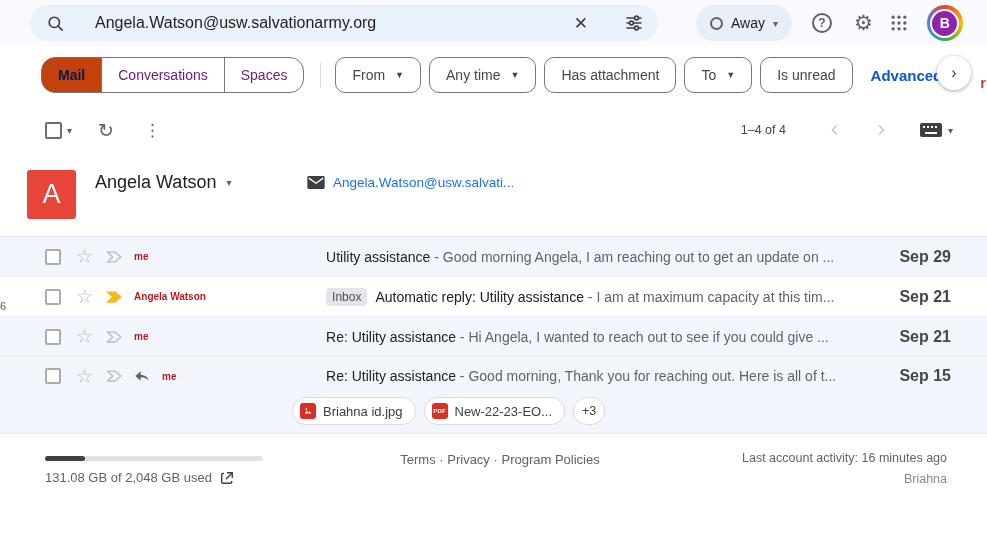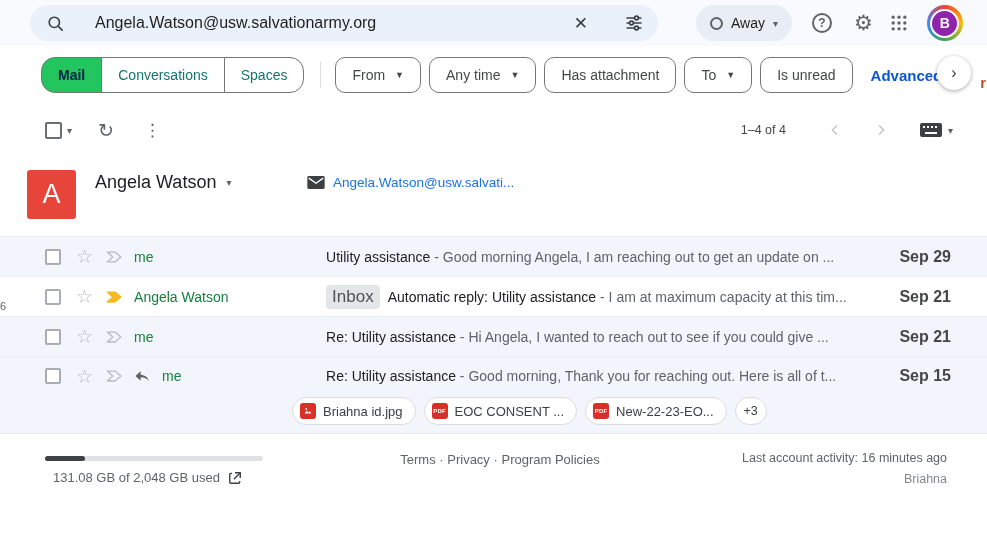--- a/index.html
+++ b/index.html
@@ -30,25 +30,25 @@
                  background:conic-gradient(#ea4335,#fbbc04,#34a853,#4285f4,#ea4335);
                  display:flex; align-items:center; justify-content:center; }
   .avatar-b { width:29px; height:29px; border-radius:50%; background:#8e24aa; color:#fff;
               font-size:14px; font-weight:bold; display:flex; align-items:center; justify-content:center;
               border:2px solid #f8fafd; }
 
   
   .chipsrow { position:absolute; top:46px; left:0; right:0; height:58px; background:#fff;
               display:flex; align-items:center; padding-left:41px; }
   .segmented { display:flex; }
-  .seg { height:36px; border:1px solid #747775; background:#fff; font-size:14px; color:#0f766e;
+  .seg { height:36px; border:1px solid #747775; background:#fff; font-size:14px; color:#701a75;
          display:flex; align-items:center; padding:0 16px; cursor:pointer; margin-left:-1px; }
   .seg.first { border-radius:14px 0 0 14px; margin-left:0; }
   .seg.last  { border-radius:0 14px 14px 0; }
-  .seg.selected { background:#22c55e; border-color:#747775; color:#041e49; font-weight:bold; }
+  .seg.selected { background:#c2410c; border-color:#747775; color:#041e49; font-weight:bold; }
   .vdivider { width:1px; height:26px; background:#dadce0; margin:0 14px 0 16px; }
   .chip { height:36px; border:1px solid #747775; border-radius:10px; background:#fff;
           display:flex; align-items:center; gap:10px; padding:0 16px; margin-right:8px;
           font-size:14px; color:#444746; cursor:pointer; }
   .chip .tri { font-size:9px; color:#444746; }
   .advanced { color:#0b57d0; font-size:15px; font-weight:bold; margin-left:10px; cursor:pointer; }
   .scroll-circle { position:absolute; right:16px; top:56px; width:34px; height:34px; border-radius:50%;
                    background:#fff; box-shadow:0 1px 4px rgba(0,0,0,.35); display:flex;
                    align-items:center; justify-content:center; font-size:16px; color:#3c4043; cursor:pointer; }
   .overflow-frag { position:absolute; right:1px; top:74px; font-size:15px; font-weight:bold; color:#b4532a; }
@@ -79,45 +79,45 @@
   
   .list { position:absolute; top:236px; left:0; right:0; border-top:1px solid #e8eaed; }
   .row { display:flex; align-items:center; height:40px; padding:0 36px 0 45px;
          border-bottom:1px solid #edf0f3; cursor:pointer; }
   .row.shaded { background:#f2f6fc; }
   .row4wrap { background:#f2f6fc; border-bottom:1px solid #e8eaed; cursor:pointer; }
   .row4wrap .row { border-bottom:none; background:transparent; height:38px; }
   .star { font-size:19px; color:#b7bbc0; margin-left:15px; line-height:1; }
   .marker { margin-left:13px; display:flex; }
   .senderzone { margin-left:10px; width:192px; display:flex; align-items:center; gap:12px; overflow:hidden; }
-  .sender { font-size:14px; color:#15803d; white-space:nowrap; }
+  .sender { font-size:10px; color:#b91c1c; white-space:nowrap;font-weight:bold; }
   .subjcell { flex:1; overflow:hidden; white-space:nowrap; text-overflow:ellipsis; font-size:14px;
               display:flex; align-items:center; min-width:0; }
-  .badge { background:#e3e5e8; color:#4e5256; font-size:17px; border-radius:4px;
+  .badge { background:#e3e5e8; color:#4e5256; font-size:12px; border-radius:4px;
            padding:2px 6px; margin-right:8px; flex:none; }
   .subject { color:#202124; }
   .snippet { color:#5f6368; white-space:pre; overflow:hidden; text-overflow:ellipsis; }
   .rdate { width:58px; text-align:right; font-size:16px; font-weight:bold; color:#444746; flex:none; }
   .attachline { display:flex; align-items:center; gap:8px; padding:2px 0 8px 292px; }
   .fchip { height:28px; border:1px solid #dadce0; border-radius:14px; background:#fff;
            display:flex; align-items:center; gap:7px; padding:0 12px 0 7px; font-size:13px;
            color:#3c4043; cursor:pointer; white-space:nowrap; }
   .fic { width:16px; height:16px; border-radius:3px; background:#d93025; display:flex;
          align-items:center; justify-content:center; flex:none; }
   .fic span { color:#fff; font-size:6px; font-weight:bold; letter-spacing:.2px; }
   .morechip { height:28px; min-width:32px; border:1px solid #dadce0; border-radius:14px;
               background:#fff; display:flex; align-items:center; justify-content:center;
               font-size:12.5px; color:#3c4043; padding:0 6px; cursor:pointer; }
 
   
   .storagebar { position:absolute; left:45px; top:456px; width:218px; height:5px;
                 background:#dfe1e5; border-radius:3px; }
   .storagefill { width:40px; height:5px; background:#3f4244; border-radius:3px; }
   .storagetext { position:absolute; left:45px; top:470px; font-size:13px; color:#5f6368;
-                 display:flex; align-items:center; gap:8px;margin-left:8px; }
+                 display:flex; align-items:center; gap:8px; }
   .centerlinks { position:absolute; left:340px; width:320px; top:452px; text-align:center;
                  font-size:13px; color:#5f6368; }
   .centerlinks span.link { cursor:pointer; }
   .activity { position:absolute; right:40px; top:451px; font-size:12.5px; color:#5f6368; }
   .details { position:absolute; right:40px; top:472px; font-size:12.5px; color:#84888d; cursor:pointer; }
 
   .gutterfrag { position:absolute; left:0px; font-size:11px; color:#5f6368; width:8px; overflow:hidden; }
 </style>
 </head>
 <body>
@@ -341,26 +341,20 @@
                 <path fill="#fff" d="M4 18l5-7 4 5 3-4 4 6z"></path>
                 <circle cx="8" cy="7" r="2" fill="#fff"></circle>
               </svg>
           </span>
           <span>Briahna id.jpg</span>
         </div>
         <div class="fchip">
           <span class="fic">
               <span>PDF</span>
             </span>
-          <span>EOC CONSENT ...</span>
-        </div>
-        <div class="fchip">
-          <span class="fic">
-              <span>PDF</span>
-            </span>
           <span>New-22-23-EO...</span>
         </div>
         <div class="morechip">+3</div>
       </div>
     </div>
   </div>
 
   <div class="storagebar">
     <div class="storagefill"></div>
   </div>

